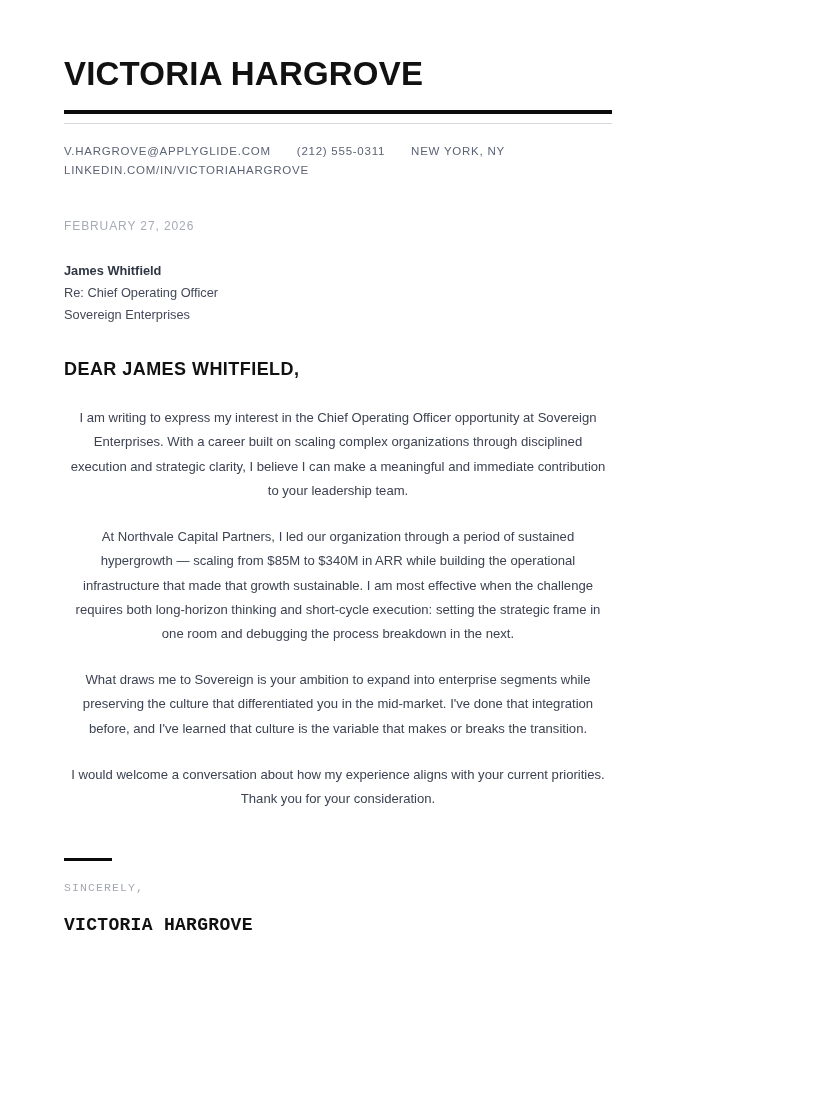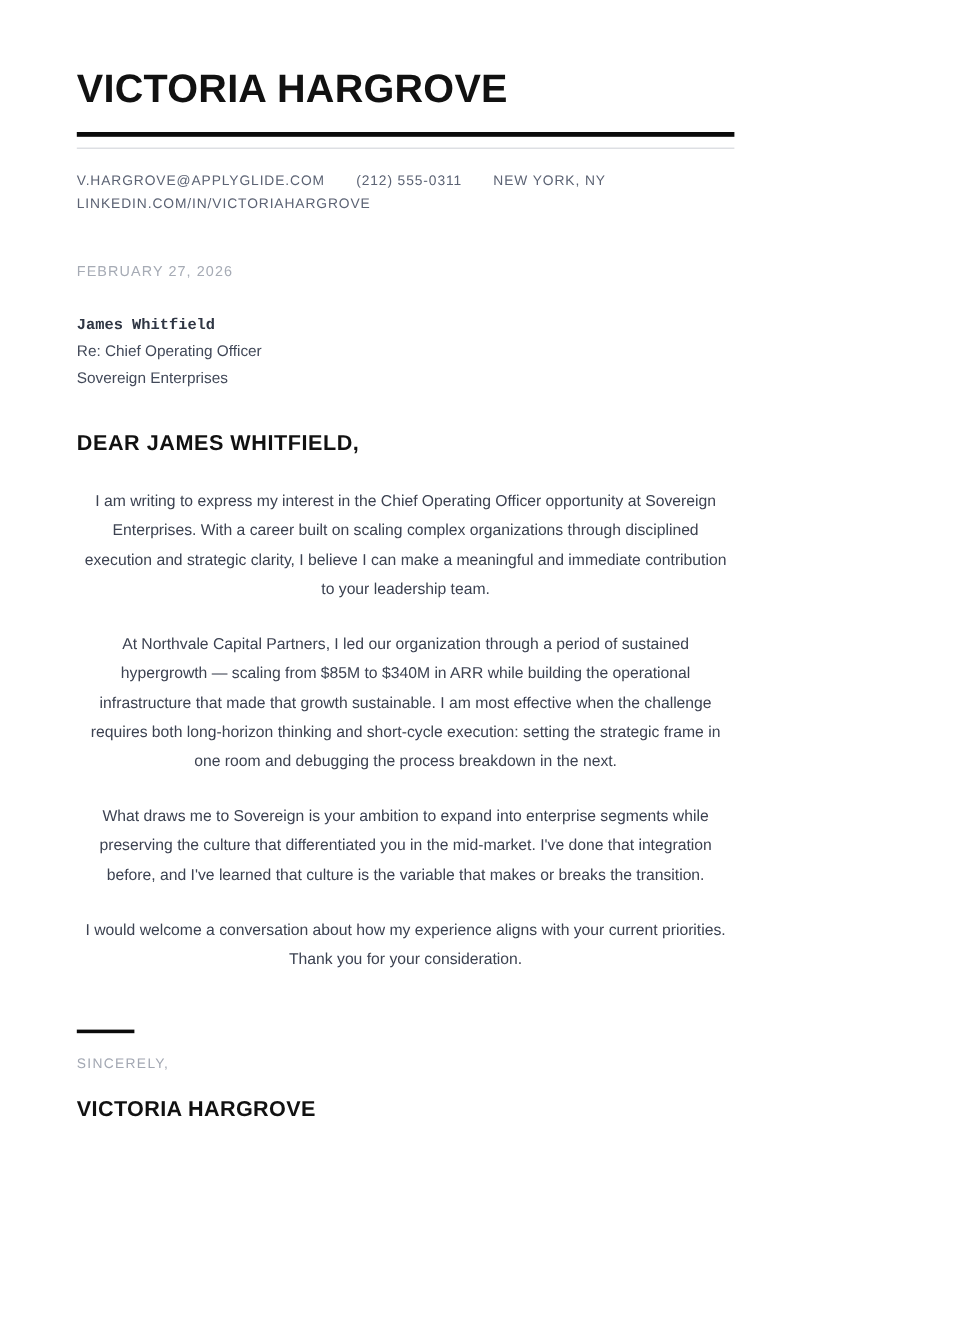--- a/index.html
+++ b/index.html
@@ -74,21 +74,20 @@
   
   .recipient {
     margin-top: 27px;
     font-size: 12.8px;
     color: #424959;
     line-height: 1.72;
   }
   .recipient .rec-name {
     font-weight: bold;
     color: #2f3644;
-    font-family: Liberation Mono, monospace;
   }
 
   
   .salutation {
     margin-top: 33px;
     font-size: 18px;
     font-weight: bold;
     letter-spacing: 0.45px;
     color: #111111;
     text-transform: uppercase;
@@ -105,20 +104,21 @@
     color: #3c4251;
     text-align: center;
   }
   .body-copy p:last-child {
     margin-bottom: 11px;
   }
 
   
   .signature {
     margin-top: 47px;
+    font-family: Liberation Mono, monospace;
   }
   .sig-rule {
     width: 48px;
     height: 3px;
     background: #0b0b0b;
   }
   .sig-closing {
     margin-top: 20px;
     font-size: 11.5px;
     letter-spacing: 1.1px;

